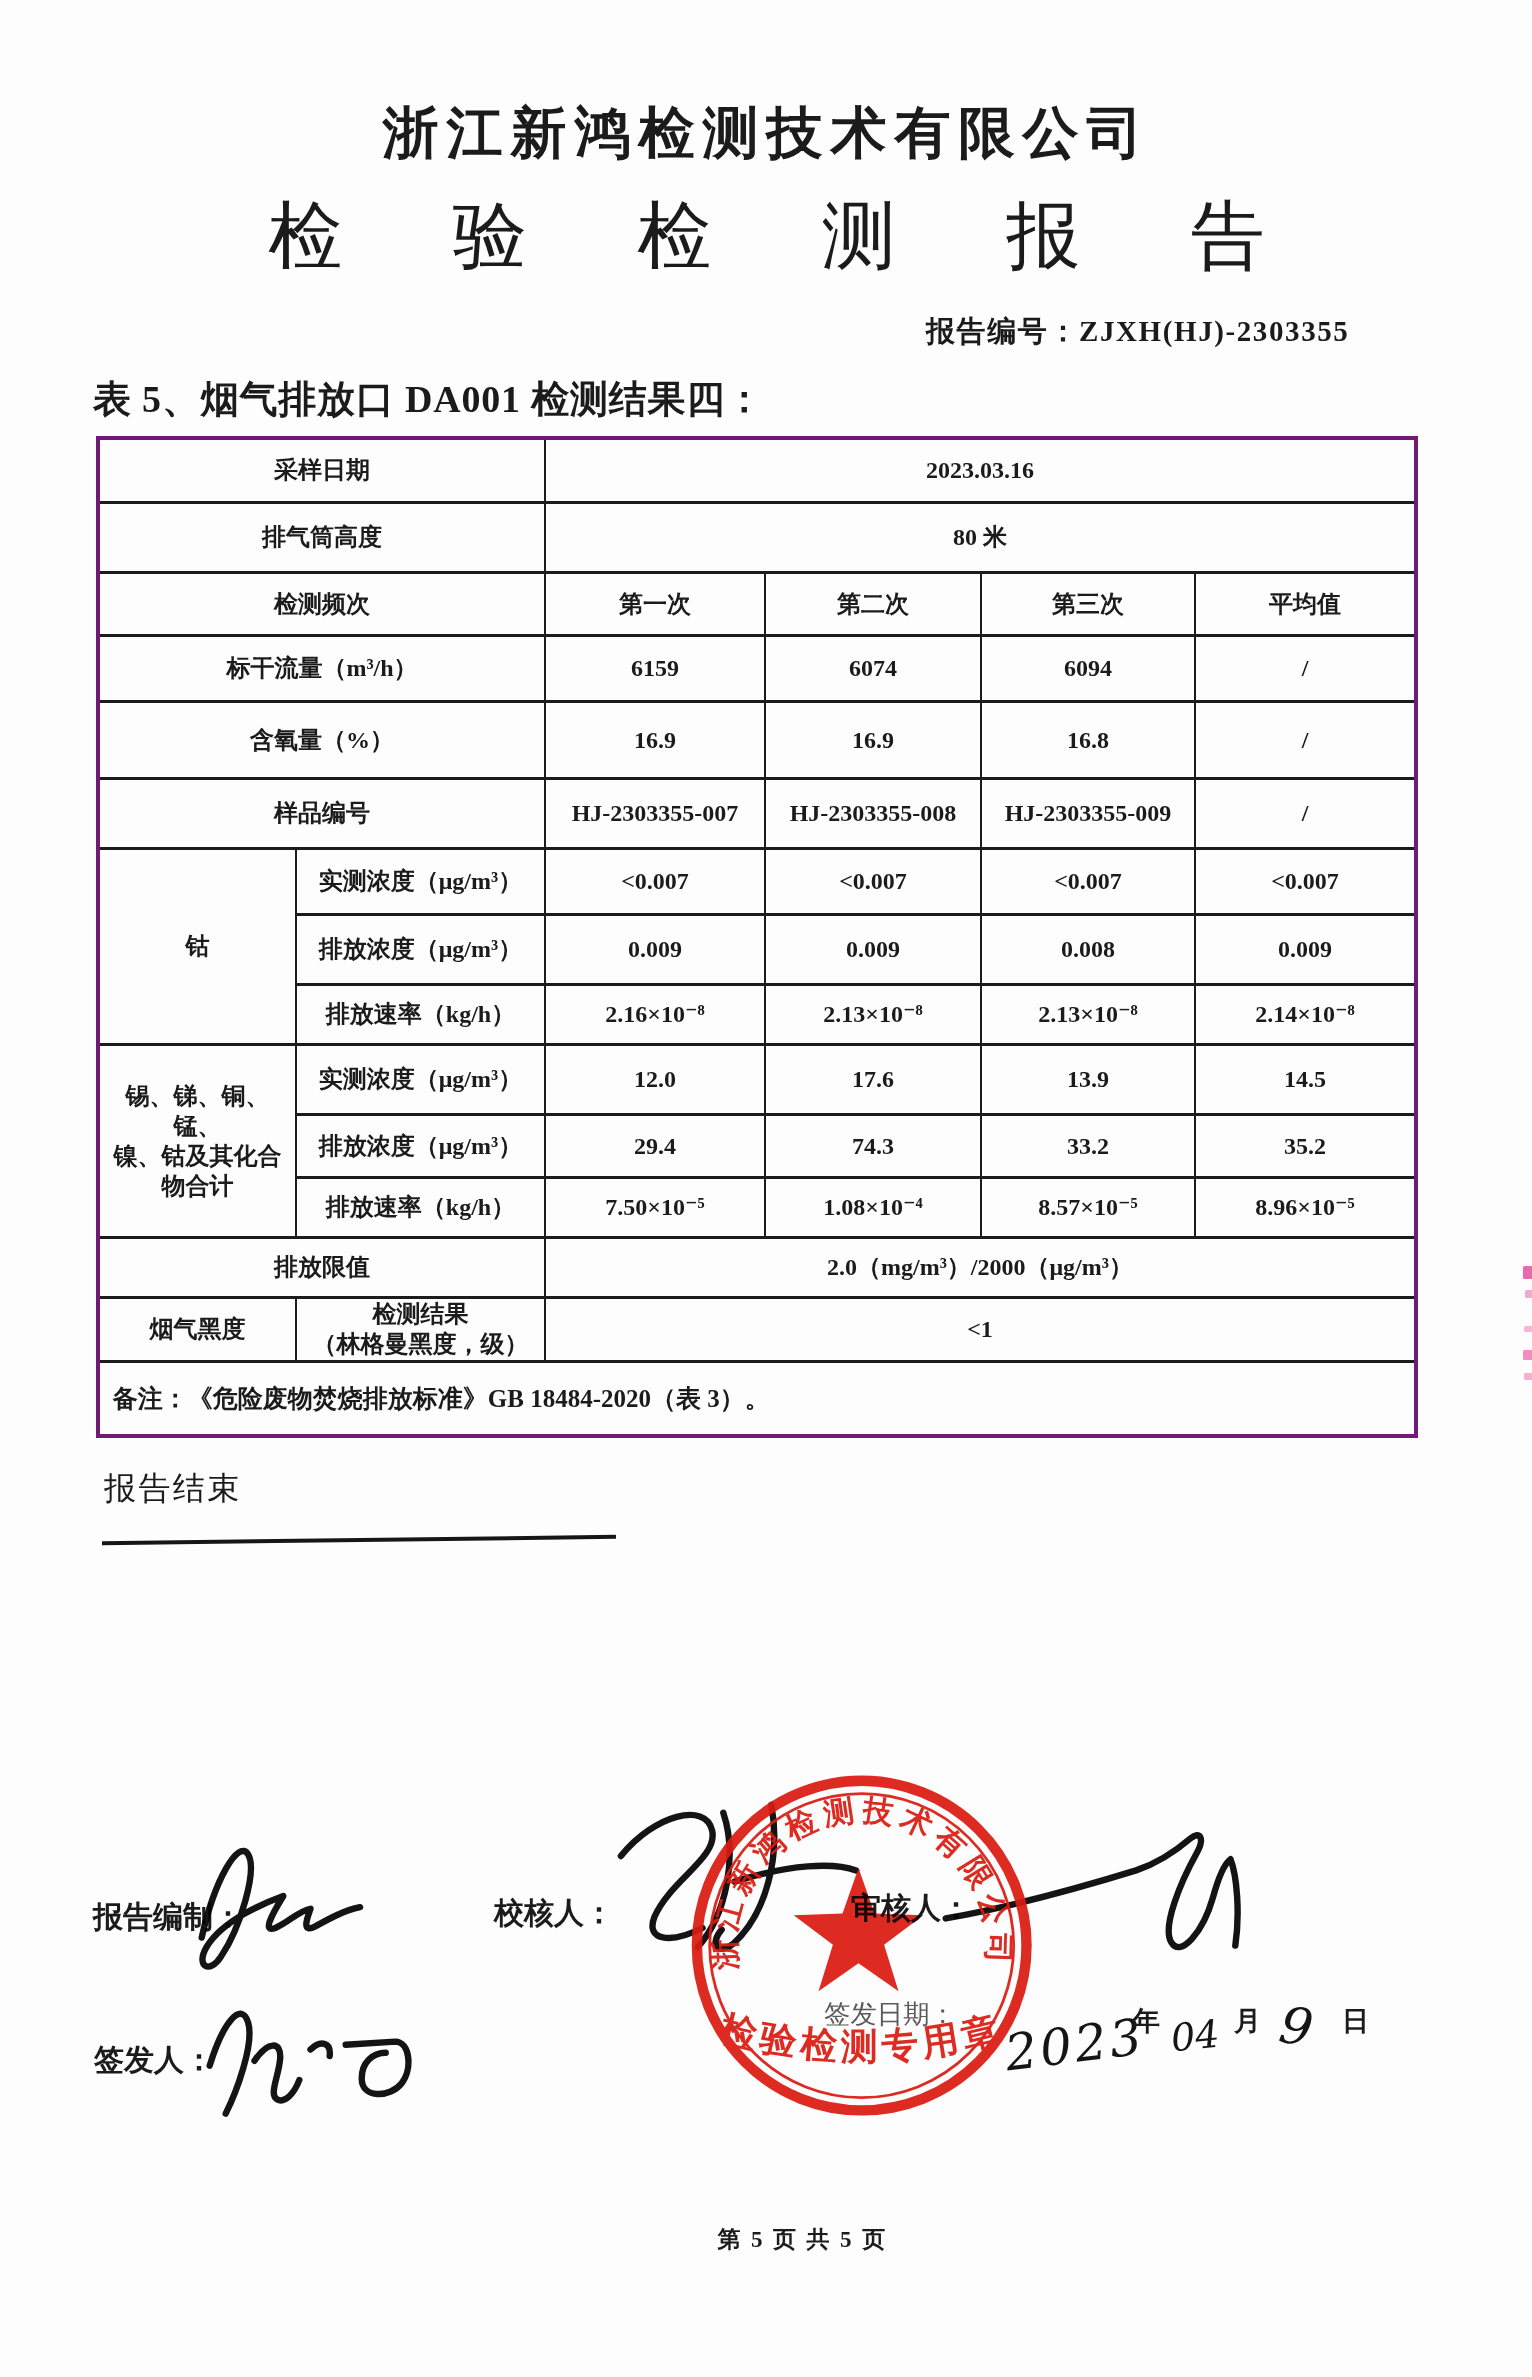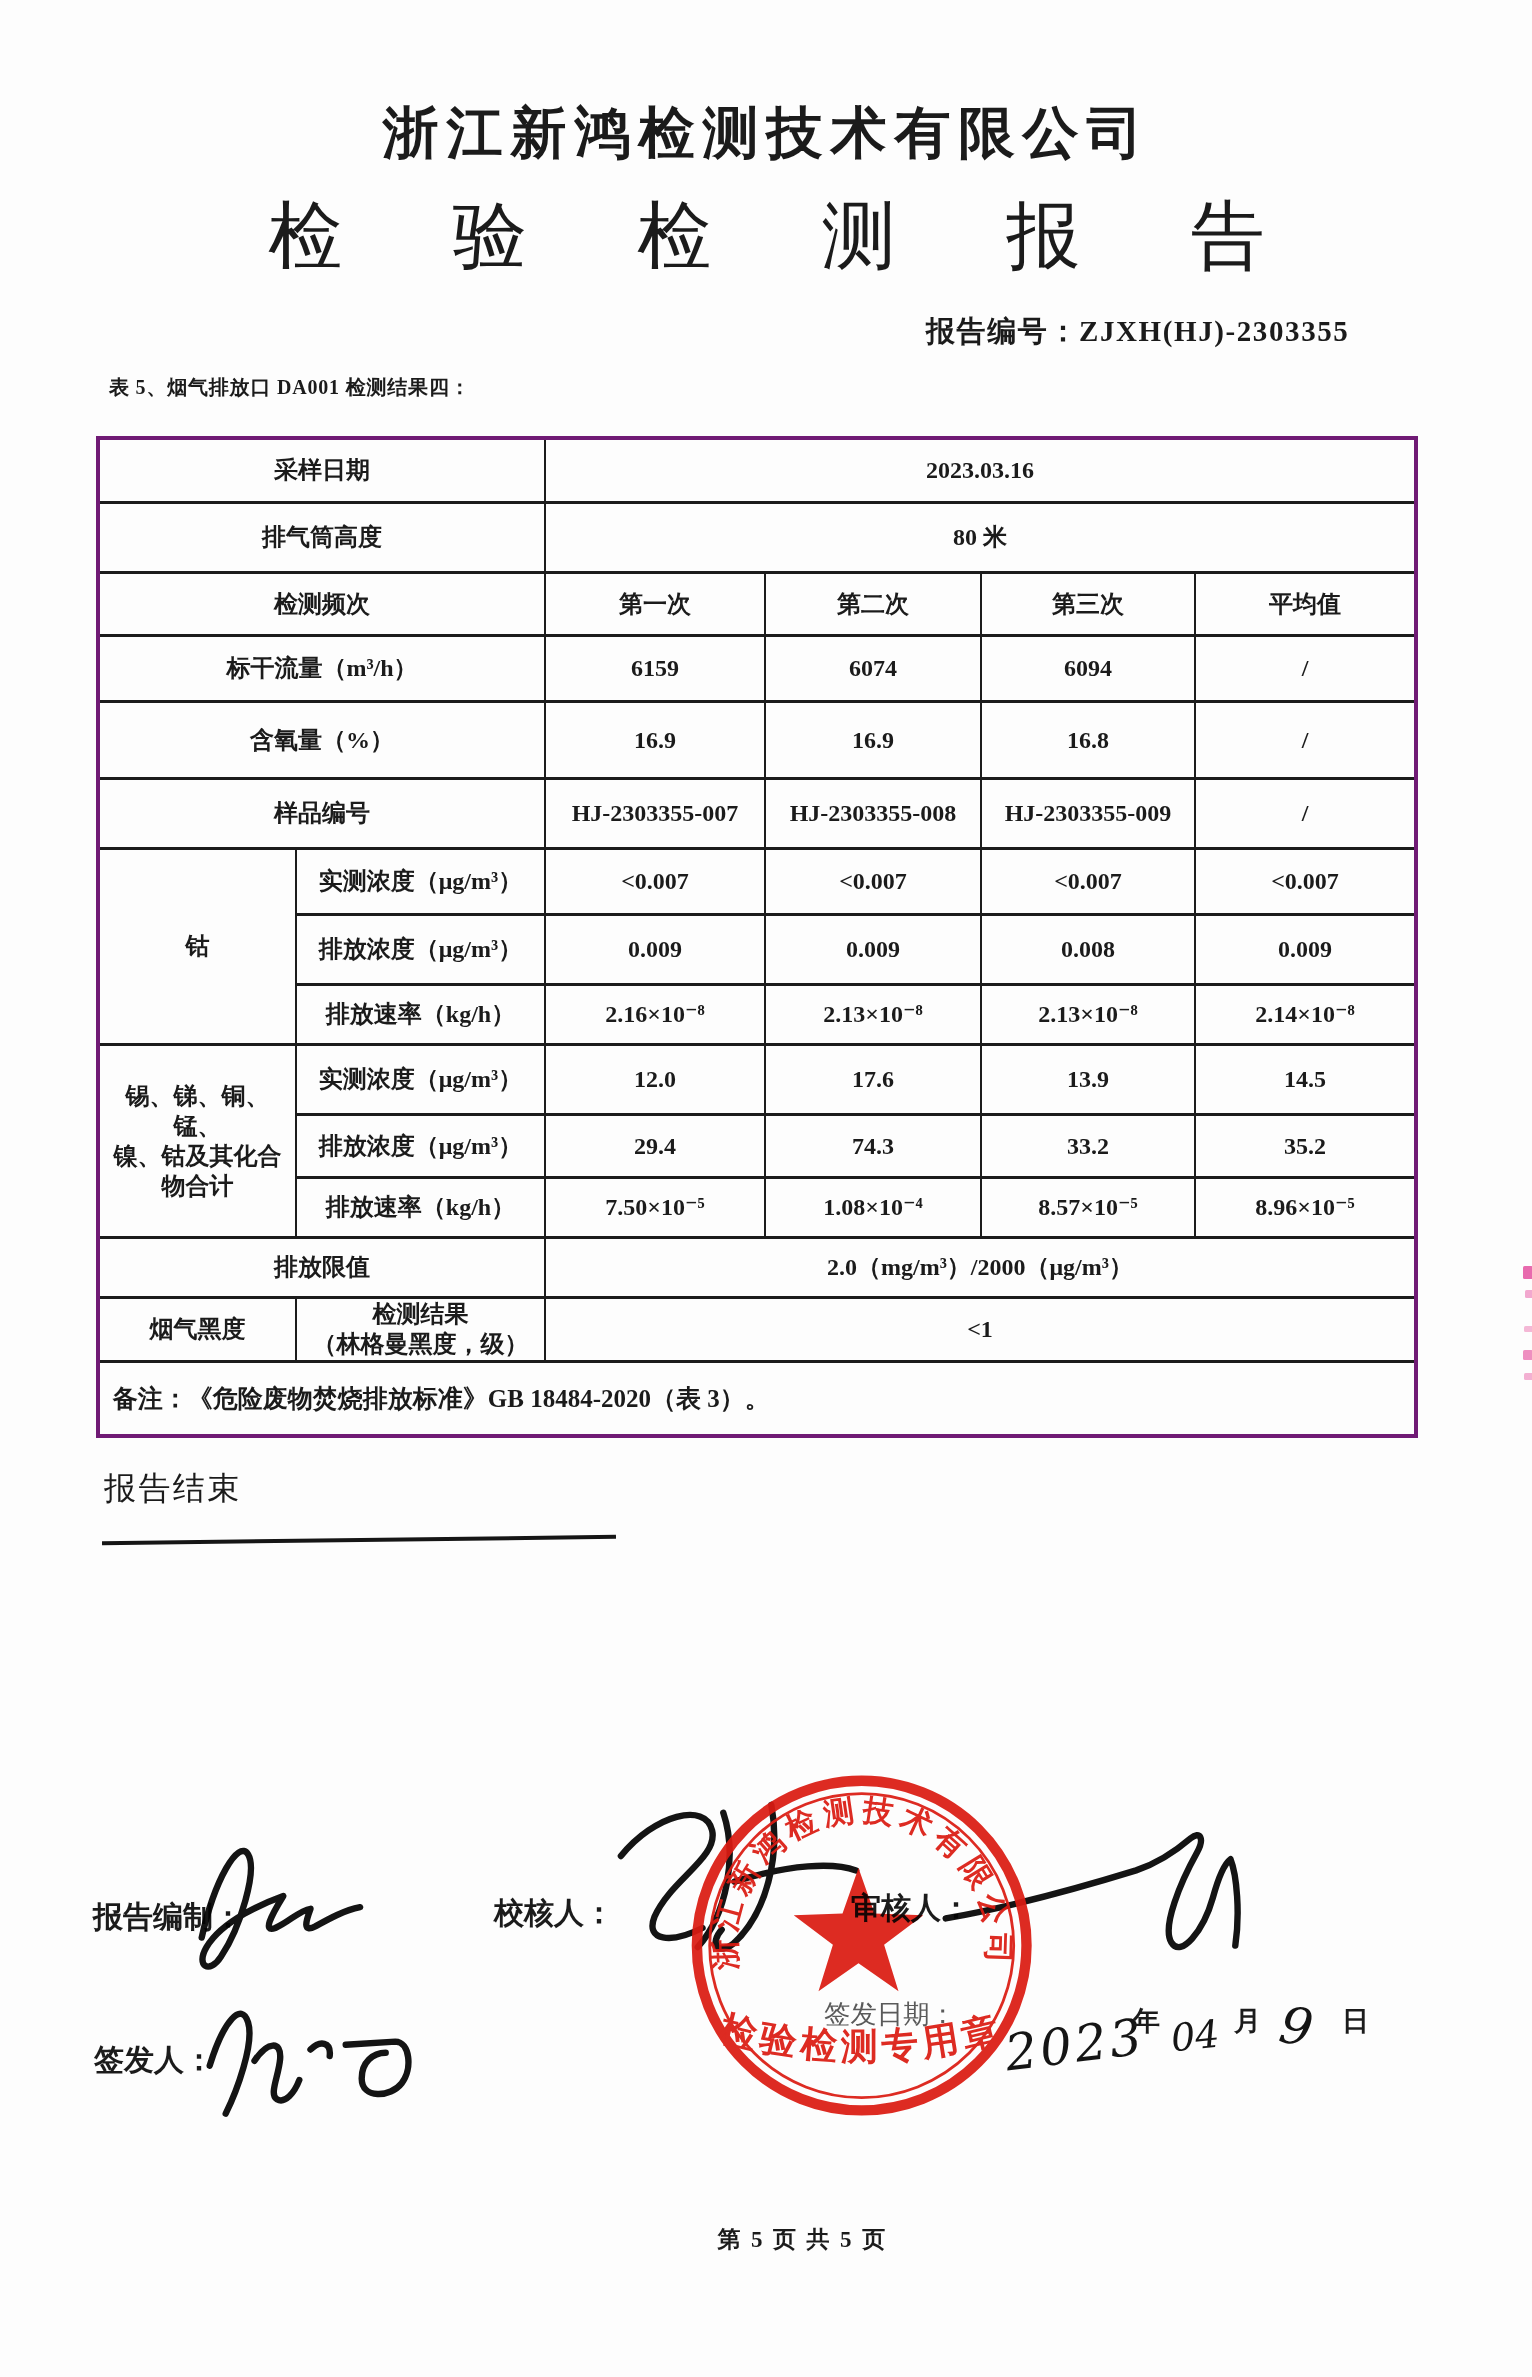--- a/index.html
+++ b/index.html
@@ -16,21 +16,21 @@
   }
   .doc-title{
     top:187px;left:0;width:100%;text-align:center;
     font-size:74px;font-weight:400;letter-spacing:46px;padding-left:46px;
     box-sizing:border-box;white-space:nowrap;
   }
   .report-no{
     top:312px;left:926px;font-size:29px;font-weight:700;letter-spacing:1.6px;white-space:nowrap;
   }
   .section-heading{
-    top:374px;left:93px;font-size:20px;font-weight:700;letter-spacing:0.8px;white-space:nowrap;margin-left:16px;
+    top:374px;left:93px;font-size:38px;font-weight:700;letter-spacing:0.8px;white-space:nowrap;
   }
   
   table.report-table{
     position:absolute;top:436px;left:96px;width:1317px;
     border-collapse:collapse;table-layout:fixed;
     border:4px solid #701a75;
   }
   .report-table td{
     border:2.4px solid #1c1c1c;border-top-width:3.2px;border-bottom-width:3.2px;
     text-align:center;vertical-align:middle;

